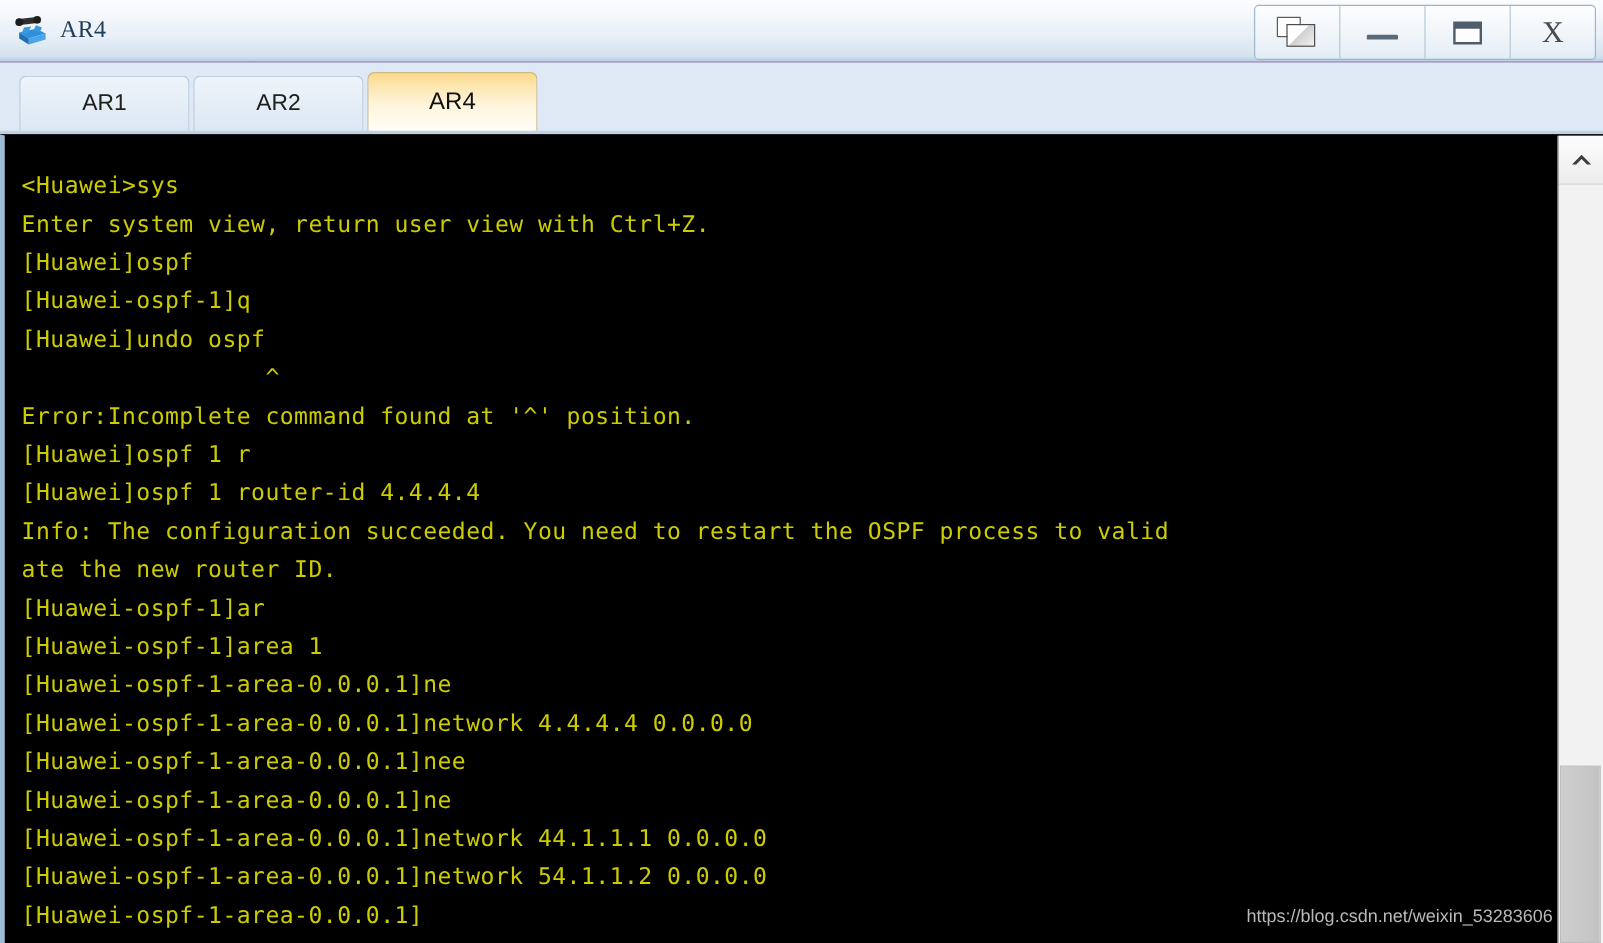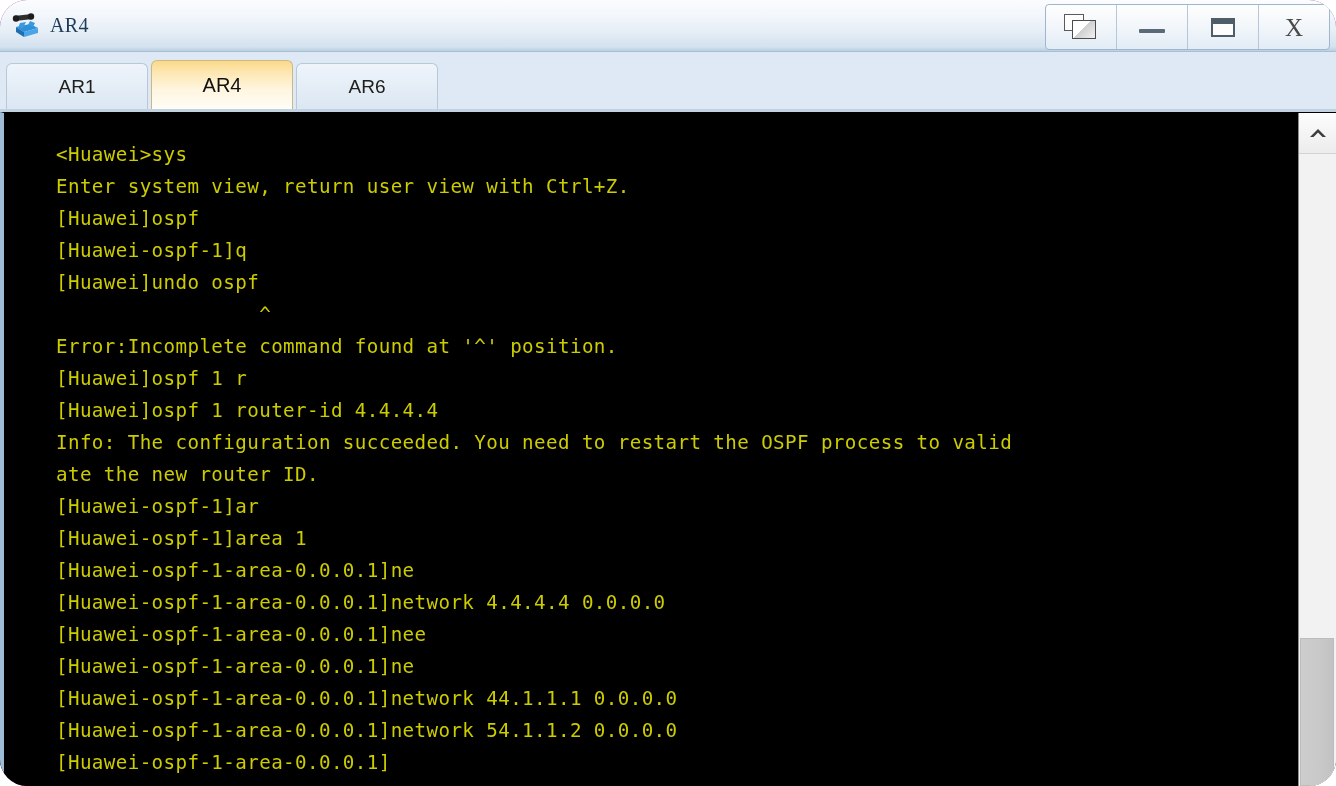--- a/index.html
+++ b/index.html
@@ -16,21 +16,20 @@
   }
 
   
   .window {
     position: relative;
     width: 1336px;
     height: 786px;
     box-sizing: border-box;
     background: #701a75;
     overflow: hidden;
-    border-radius: 27px;
   }
 
   
   .titlebar {
     position: relative;
     height: 52px;
     box-sizing: border-box;
     background: linear-gradient(to bottom,
                 #fbfcfd 0%,
                 #f4f7fb 28%,
@@ -114,21 +113,21 @@
     color: #4a4a4a;
     font-family: "Liberation Serif", serif;
   }
 
   
   .tabstrip {
     height: 60px;
     box-sizing: border-box;
     background: #dee9f5;
     border-bottom: 3px solid #c3d2e0;
-    padding: 6px 0 0 6px;
+    padding: 6px 0 0 16px;
     display: flex;
     align-items: flex-end;
     position: relative;
   }
   .tab {
     height: 46px;
     min-width: 142px;
     box-sizing: border-box;
     margin-right: 3px;
     display: flex;
@@ -158,21 +157,20 @@
   
   .term-wrap {
     position: relative;
     height: 674px;
     box-sizing: border-box;
     background: #000000;
     border-left: 4px solid #9fbcd6;
     border-top: 1px solid #000;
     display: flex;
     overflow: hidden;
-    padding-left: 38px;
   }
   .term {
     flex: 1 1 auto;
     background: #000000;
     padding: 26px 0 0 14px;
     box-sizing: border-box;
     overflow: hidden;
   }
   .term pre {
     margin: 0;
@@ -270,25 +268,25 @@
       <div class="winbtn">
         <span class="icon-close">X</span>
       </div>
     </div>
   </div>
 
   <div class="tabstrip">
     <div class="tab">
         <span>AR1</span>
       </div>
+    <div class="tab">
+        <span>AR2</span>
+      </div>
     <div class="tab active">
         <span>AR4</span>
-      </div>
-    <div class="tab">
-        <span>AR6</span>
       </div>
   </div>
 
   <div class="term-wrap">
 
     <div class="term">
       <pre>&lt;Huawei&gt;sys
 Enter system view, return user view with Ctrl+Z.
 [Huawei]ospf
 [Huawei-ospf-1]q
@@ -317,14 +315,15 @@
             <path d="M10 2 L18 10 L14.5 10 L10 5.6 L5.5 10 L2 10 Z" fill="#3d3d3d"></path>
           </svg>
         </span>
       </div>
       <div class="sb-track">
         <div class="sb-thumb"></div>
       </div>
     </div>
   </div>
 
+  <div class="watermark">https://blog.csdn.net/weixin_53283606</div>
 
 </div>
 
 </body></html>

